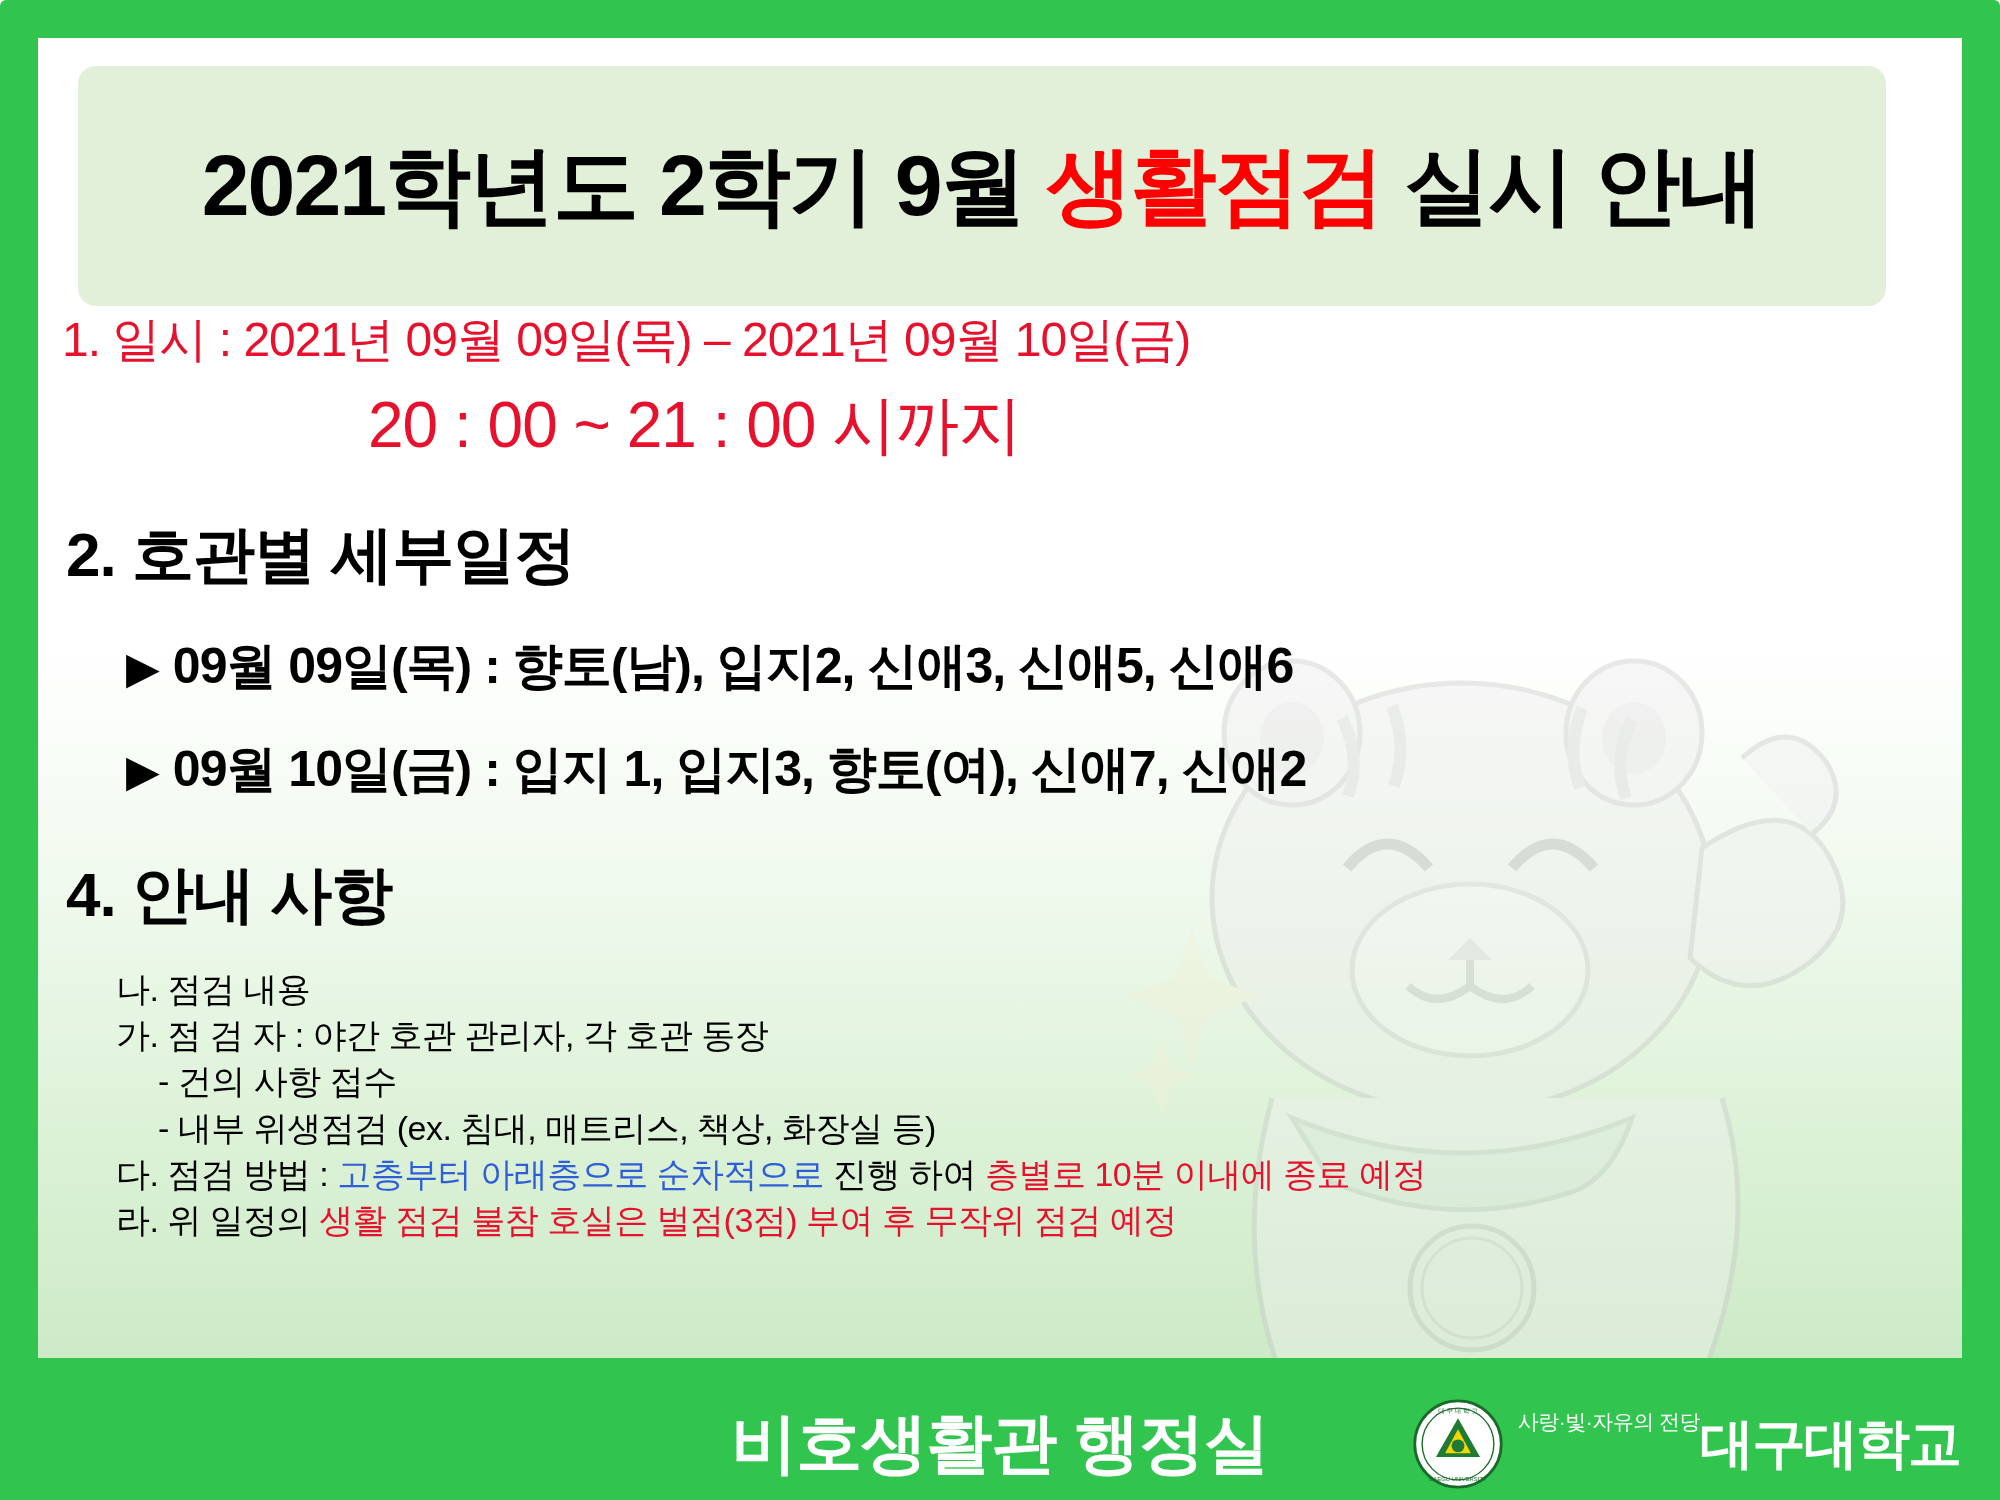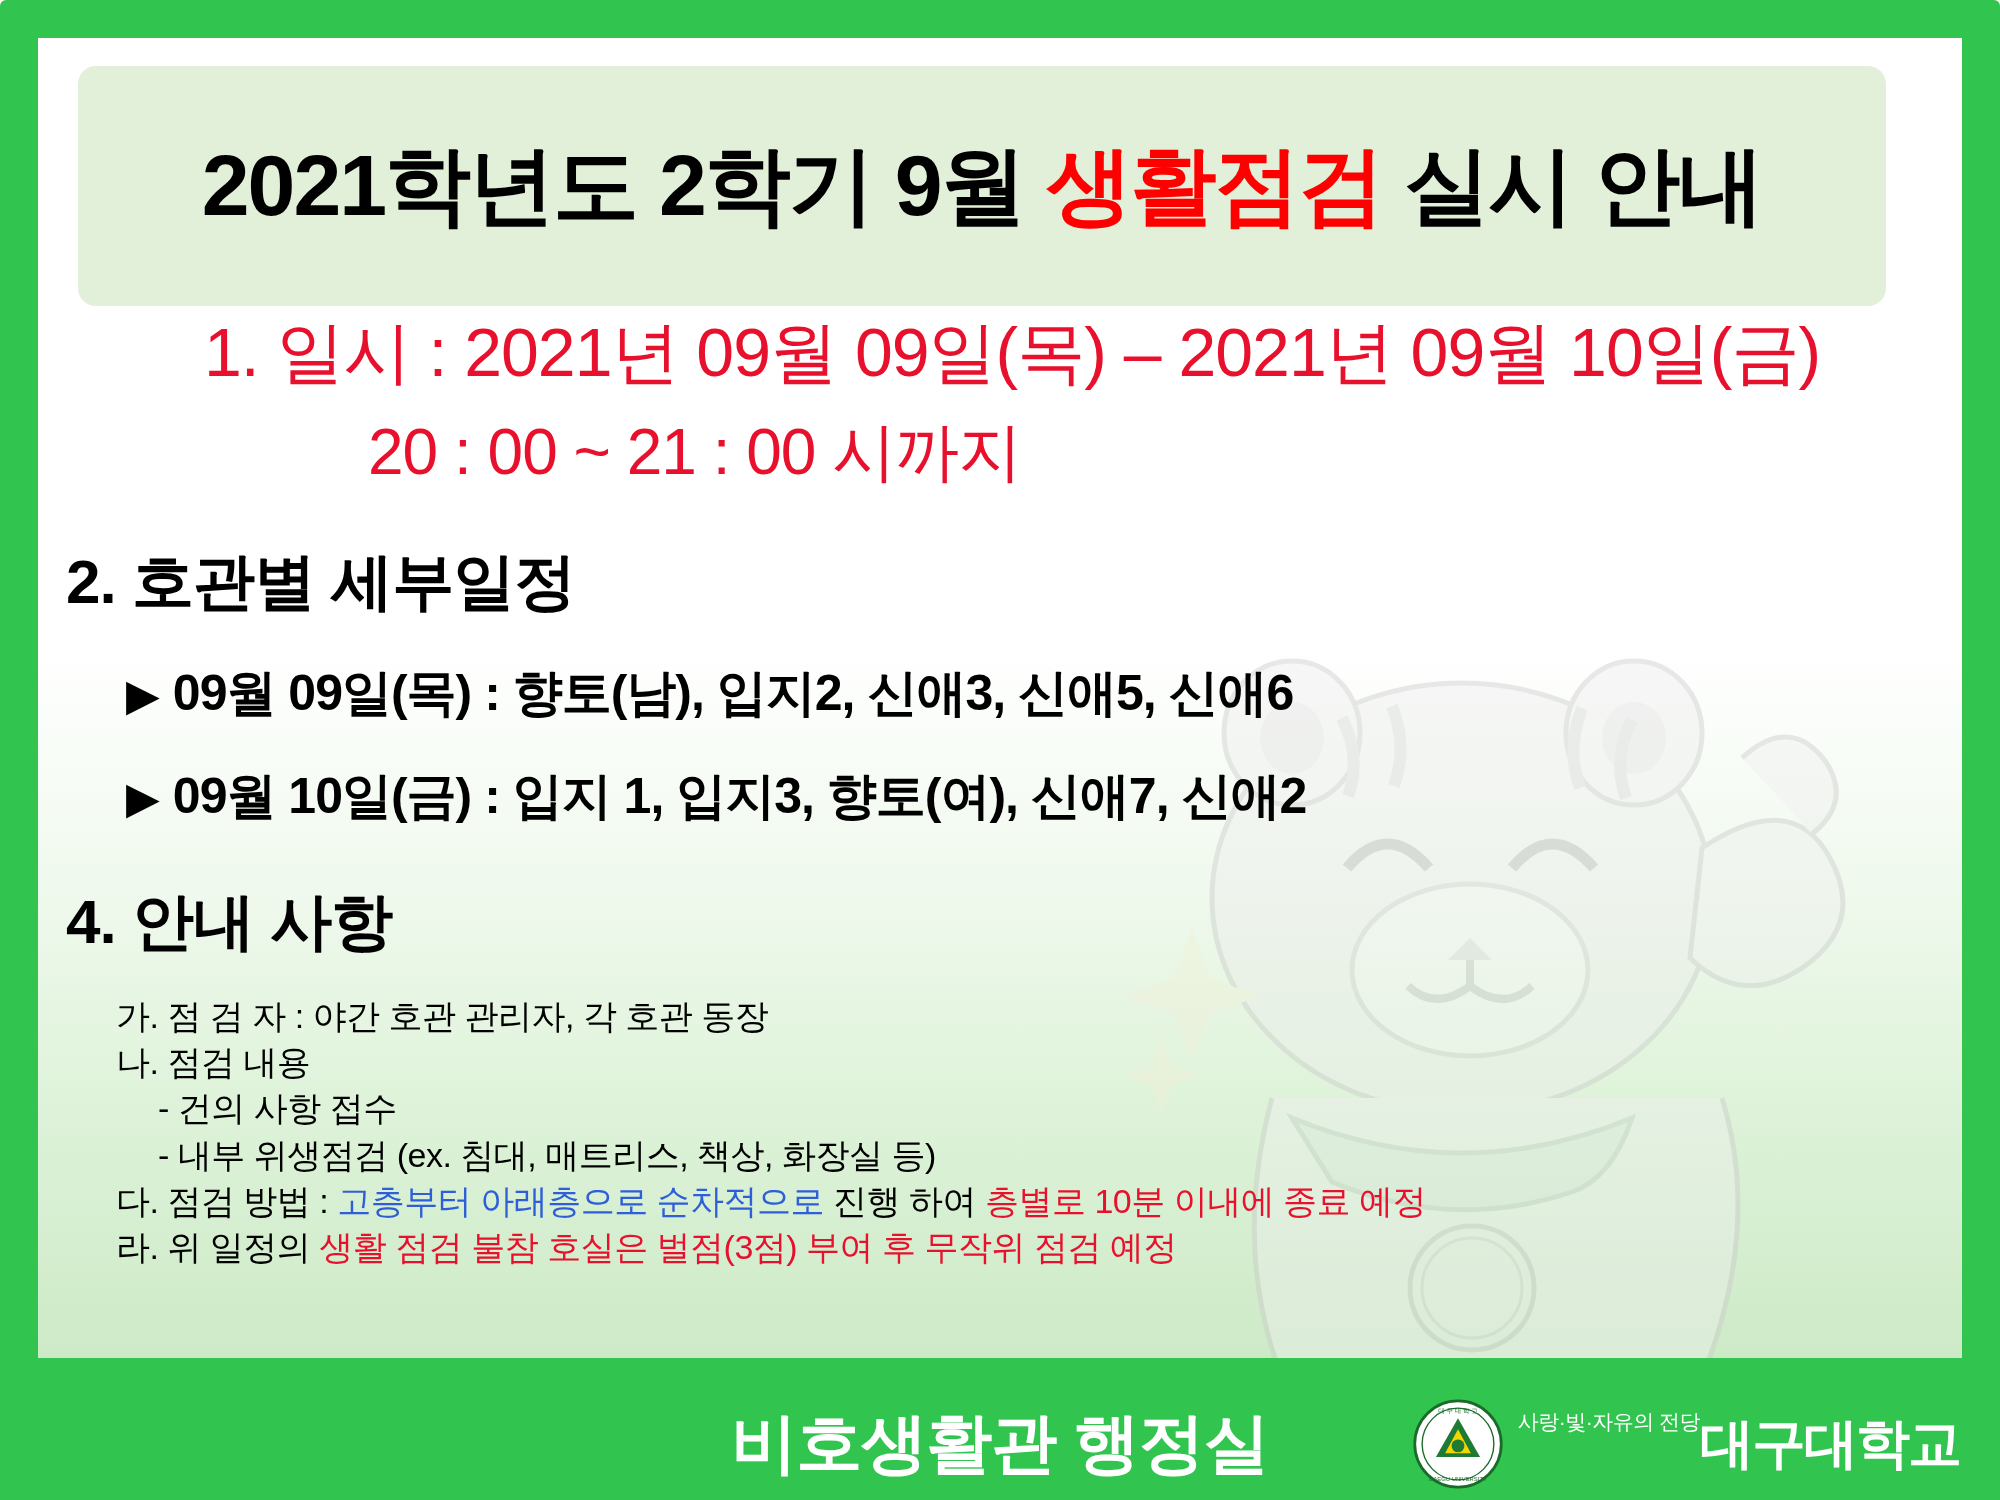--- a/index.html
+++ b/index.html
@@ -61,26 +61,25 @@
   .title-text .hl { color: #ff0000; }
 
   .body-area {
     position: absolute;
     left: 0; top: 270px;
     width: 1924px;
   }
 
   .line-datetime {
     color: #e8112d;
-    font-size: 68px;
+    font-size: 48px;
     font-weight: 400;
     letter-spacing: -1px;
     white-space: nowrap;
     padding-left: 24px;
-    text-align: center;
   }
   .line-time {
     color: #e8112d;
     font-size: 64px;
     letter-spacing: -1px;
     text-align: left;
     padding-left: 330px;
     margin-top: 10px;
     white-space: nowrap;
   }
@@ -223,22 +222,22 @@
         <span class="tri">▶</span><span>09월 09일(목) : 향토(남), 입지2, 신애3, 신애5, 신애6</span>
       </div>
 
       <div class="bullet">
         <span class="tri">▶</span><span>09월 10일(금) : 입지 1, 입지3, 향토(여), 신애7, 신애2</span>
       </div>
 
       <div class="section-head s3">4. 안내 사항</div>
 
       <div class="fineprint">
+        <div>나. 점검 내용</div>
         <div>가. 점 검 자 : 야간 호관 관리자, 각 호관 동장</div>
-        <div>나. 점검 내용</div>
         <div class="indent">- 건의 사항 접수</div>
         <div class="indent">- 내부 위생점검 (ex. 침대, 매트리스, 책상, 화장실 등)</div>
         <div><span>다. 점검 방법 : </span><span class="blue">고층부터 아래층으로 순차적으로</span><span> 진행 하여 </span><span class="red">층별로 10분 이내에 종료 예정</span></div>
         <div><span>라. 위 일정의 </span><span class="red">생활 점검 불참 호실은 벌점(3점) 부여 후 무작위 점검 예정</span></div>
       </div>
 
     </div>
   </div>
 
   <div class="footer">

